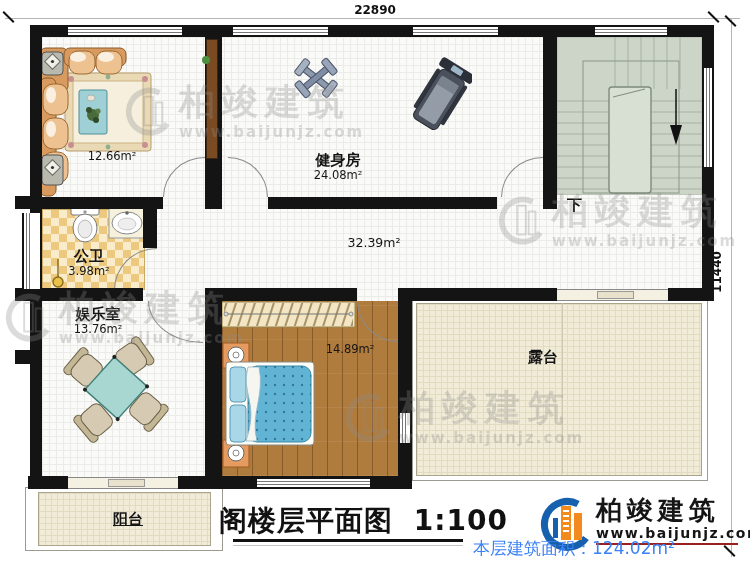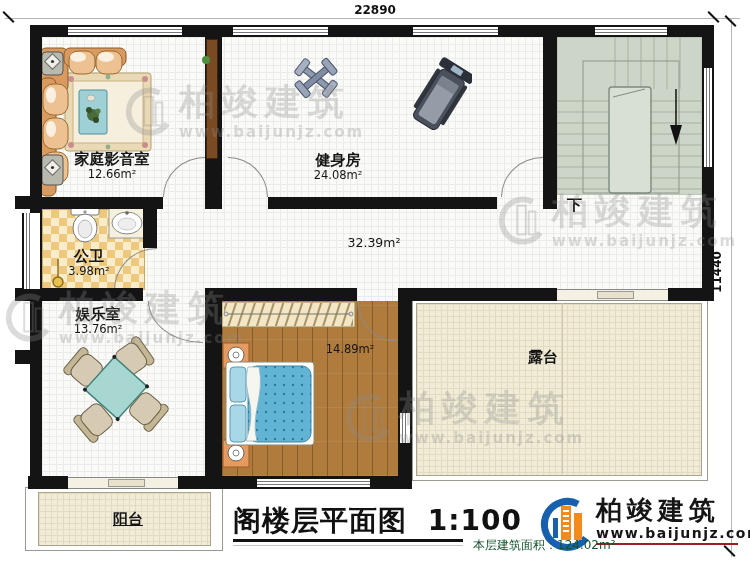--- a/index.html
+++ b/index.html
@@ -36,21 +36,21 @@
   .rlbl .nm{font-size:15px;font-weight:700;}
   .rlbl .ar{font-size:11.5px;font-weight:400;}
   .furn{position:absolute;z-index:10;}
   .dimline{position:absolute;background:#b5b5b5;z-index:5;}
   .tick{position:absolute;width:15px;height:2px;background:#111;transform:rotate(45deg);z-index:6;}
   .dimtext{position:absolute;font-size:12px;font-weight:700;color:#111;z-index:6;}
   .wm{position:absolute;display:flex;gap:8px;align-items:center;opacity:.30;z-index:50;color:#8c8c8c;pointer-events:none;}
   .wm-brand{font-size:36px;font-weight:700;letter-spacing:7px;line-height:1;}
   .wm-url{font-size:15px;font-weight:700;letter-spacing:2px;margin-top:3px;}
   .title-row{position:absolute;z-index:60;color:#111;font-size:28px;font-weight:600;letter-spacing:1px;}
-  .footer-text{position:absolute;z-index:65;color:#14532d;font-size:12px;font-weight:500;}
+  .footer-text{position:absolute;z-index:65;color:#3b82f6;font-size:17px;font-weight:500;}
   .logo{position:absolute;display:flex;gap:6px;align-items:flex-start;z-index:60;}
   .logo-brand{font-size:26px;font-weight:900;letter-spacing:5px;color:#151515;line-height:1.1;}
   .logo-url{font-size:14px;font-weight:800;letter-spacing:1.5px;color:#151515;}
   .down-lbl{position:absolute;font-size:15px;font-weight:700;color:#111;z-index:40;}
 </style>
 </head>
 <body>
 
 <div id="canvas">
 
@@ -297,21 +297,20 @@
   <div class="dimline" style="left:5px;top:18px;width:735px;height:1px;"></div>
   <div class="dimline" style="left:731px;top:18px;width:1px;height:539px;"></div>
   <div class="tick" style="left:1px;top:16px;"></div>
   <div class="tick" style="left:706px;top:16px;"></div>
   <div class="tick" style="left:723px;top:20px;"></div>
   <div class="tick" style="left:722px;top:550px;"></div>
   <div class="dimtext" style="left:350px;top:3px;width:50px;text-align:center;">22890</div>
   <div class="dimtext" style="left:710px;top:242px;width:60px;transform:rotate(-90deg);transform-origin:30px 30px;text-align:center;">11440</div>
 
   <div class="rlbl" style="left:52px;top:150px;width:120px;">
-    <div class="nm">家庭影音室</div>
     <div class="ar">12.66m²</div>
   </div>
   <div class="rlbl" style="left:278px;top:151px;width:120px;">
     <div class="nm">健身房</div>
     <div class="ar">24.08m²</div>
   </div>
   <div class="rlbl" style="left:49px;top:247px;width:80px;">
     <div class="nm">公卫</div>
     <div class="ar">3.98m²</div>
   </div>
@@ -371,21 +370,21 @@
       <path d="M36,6 A22,22 0 1 0 44,38" fill="none" stroke="#8c8c8c" stroke-width="6"></path>
       <rect x="20" y="10" width="9" height="30" fill="none" stroke="#8c8c8c" stroke-width="2"></rect>
       <rect x="32" y="16" width="7" height="24" fill="none" stroke="#8c8c8c" stroke-width="2"></rect>
     </svg>
     <div>
         <div class="wm-brand">柏竣建筑</div>
          <div class="wm-url">www.baijunjz.com</div>
       </div>
   </div>
 
-  <div class="title-row" style="left:233px;top:502px;">
+  <div class="title-row" style="left:219px;top:502px;">
     <span>阁楼层平面图</span>
     <span style="margin-left:10px;">1:100</span>
   </div>
   <div class="abs" style="left:233px;top:539px;width:230px;height:3px;background:#111;z-index:60;"></div>
   <div class="abs" style="left:233px;top:545px;width:230px;height:1px;background:#c5c5c5;z-index:60;"></div>
   <div class="footer-text" style="left:473px;top:537px;">
     <span>本层建筑面积：</span><span>124.02m²</span>
   </div>
 
   <div class="logo" style="left:540px;top:496px;">

